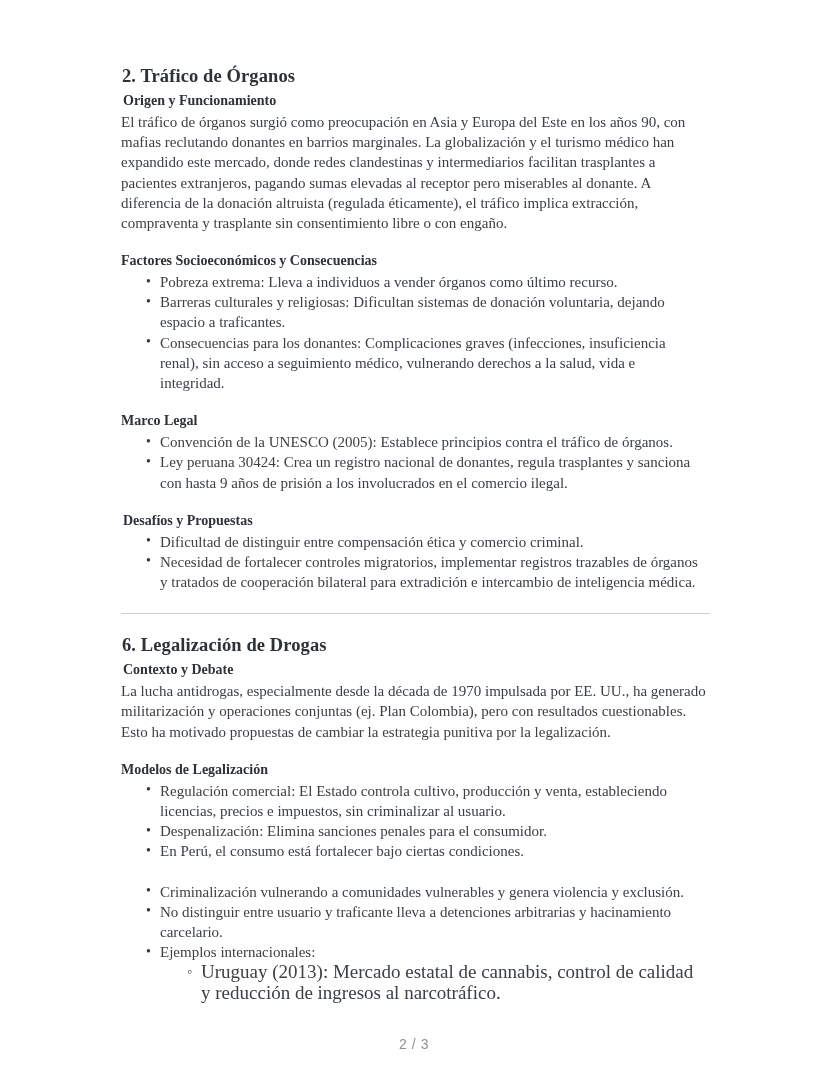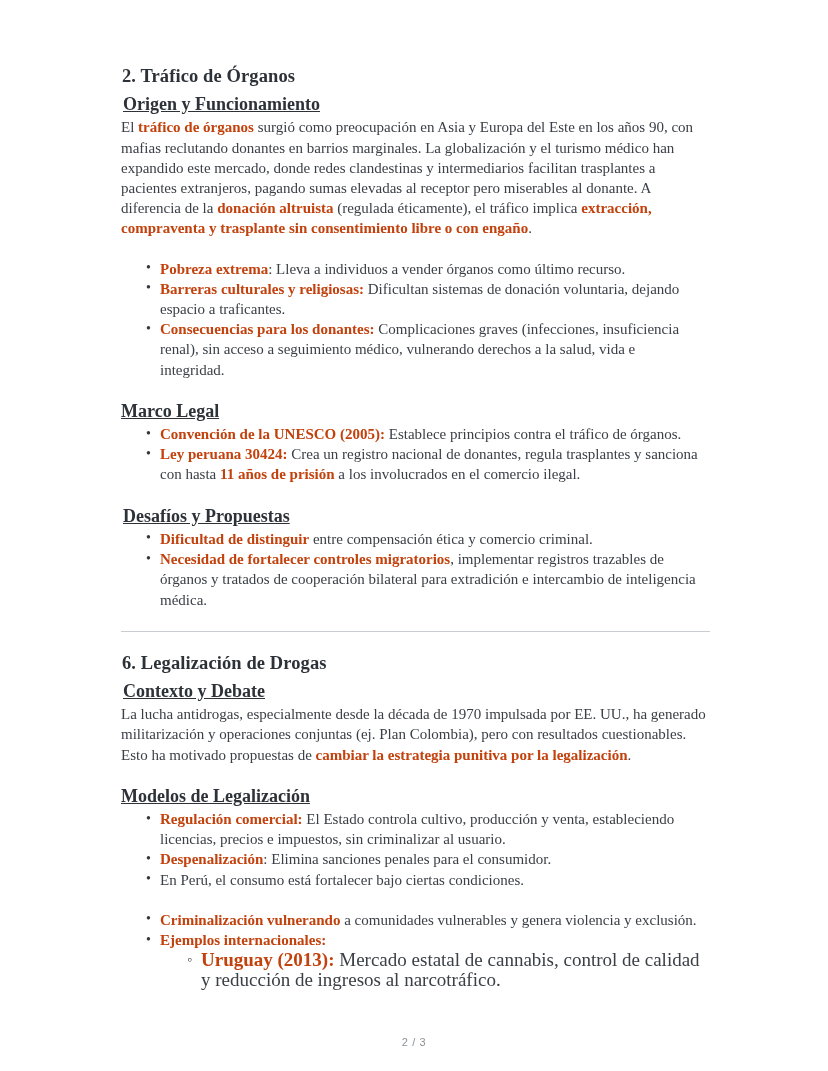--- a/index.html
+++ b/index.html
@@ -38,26 +38,25 @@
   h1.section-title {
     font-size: 18.5px;
     font-weight: bold;
     color: #2d3238;
     margin: 0 0 4px 2px;
     line-height: 1.3;
     letter-spacing: 0.1px;
   }
 
   h2.sub-title {
-    font-size: 18px;
+    font-size: 14px;
     font-weight: bold;
     color: #2d3238;
     margin: 0 0 1px 3px;
     line-height: 1.35;
-    text-decoration: underline;
   }
 
   h2.sub-title.flush {
     margin-left: 1px;
   }
 
   
   p.body-text {
     font-size: 15px;
     line-height: 20.2px;
@@ -105,76 +104,77 @@
     content: "\25E6";
     position: absolute;
     left: -14px;
     top: -0.5px;
     font-size: 14px;
     color: #34383e;
     line-height: 20.2px;
   }
 
   b, strong, .b {
-    font-weight: bold;
-    color: #c2410c;
+    font-weight: normal;
+    color: #404040;
   }
 
   
   .block-gap-lg { height: 19px; }
 
   hr.divider {
     border: none;
     border-top: 1px solid #c9ccd1;
     margin: 21px 0 19px 1px;
     width: 589px;
   }
 
   
   .page-footer {
     position: absolute;
     left: 0;
     top: 1036px;
     width: 828px;
     text-align: center;
     font-family: "Liberation Sans", "DejaVu Sans", sans-serif;
-    font-size: 11px;
+    font-size: 14px;
     color: #8d9197;
     letter-spacing: 0.6px;
   }
 </style>
 </head>
 <body>
 
 <div class="page">
 
   <div class="content">
 
     <h1 class="section-title">2. Tráfico de Órganos</h1>
 
     <h2 class="sub-title">Origen y Funcionamiento</h2>
 
     <p class="body-text">El <b>tráfico de órganos</b> surgió como preocupación en Asia y Europa del Este en los años 90, con mafias reclutando donantes en barrios marginales. La globalización y el turismo médico han expandido este mercado, donde redes clandestinas y intermediarios facilitan trasplantes a pacientes extranjeros, pagando sumas elevadas al receptor pero miserables al donante. A diferencia de la <b>donación altruista</b> (regulada éticamente), el tráfico implica <b>extracción, compraventa y trasplante sin consentimiento libre o con engaño</b>.</p>
 
     <div class="block-gap-lg"></div>
 
+    <h2 class="sub-title flush">Factores Socioeconómicos y Consecuencias</h2>
 
     <ul class="bullets">
         <li><b>Pobreza extrema</b>: Lleva a individuos a vender órganos como último recurso.</li>
         <li><b>Barreras culturales y religiosas:</b> Dificultan sistemas de donación voluntaria, dejando espacio a traficantes.</li>
         <li><b>Consecuencias para los donantes:</b> Complicaciones graves (infecciones, insuficiencia renal), sin acceso a seguimiento médico, vulnerando derechos a la salud, vida e integridad.</li>
       </ul>
 
     <div class="block-gap-lg"></div>
 
     <h2 class="sub-title flush">Marco Legal</h2>
 
     <ul class="bullets">
         <li><b>Convención de la UNESCO (2005):</b> Establece principios contra el tráfico de órganos.</li>
-        <li><b>Ley peruana 30424:</b> Crea un registro nacional de donantes, regula trasplantes y sanciona con hasta <b>11 años de prisión</b> a los involucrados en el comercio ilegal.</li>
+        <li><b>Ley peruana 30424:</b> Crea un registro nacional de donantes, regula trasplantes y sanciona con hasta <b>9 años de prisión</b> a los involucrados en el comercio ilegal.</li>
       </ul>
 
     <div class="block-gap-lg"></div>
 
     <h2 class="sub-title">Desafíos y Propuestas</h2>
 
     <ul class="bullets">
         <li><b>Dificultad de distinguir</b> entre compensación ética y comercio criminal.</li>
         <li><b>Necesidad de fortalecer controles migratorios</b>, implementar registros trazables de órganos y tratados de cooperación bilateral para extradición e intercambio de inteligencia médica.</li>
       </ul>
@@ -195,20 +195,21 @@
         <li><b>Regulación comercial:</b> El Estado controla cultivo, producción y venta, estableciendo licencias, precios e impuestos, sin criminalizar al usuario.</li>
         <li><b>Despenalización</b>: Elimina sanciones penales para el consumidor.</li>
         <li>En Perú, el consumo está fortalecer bajo ciertas condiciones.</li>
       </ul>
 
     <div class="block-gap-lg"></div>
 
 
     <ul class="bullets">
         <li><b>Criminalización vulnerando</b> a comunidades vulnerables y genera violencia y exclusión.</li>
+        <li><b>No distinguir entre usuario y traficante</b> lleva a detenciones arbitrarias y hacinamiento carcelario.</li>
         <li><b>Ejemplos internacionales:</b><ul class="sub-bullets">
             <li><b>Uruguay (2013):</b> Mercado estatal de cannabis, control de calidad y reducción de ingresos al narcotráfico.</li>
           </ul></li>
       </ul>
 
   </div>
 
   <div class="page-footer">2 / 3</div>
 
 </div>

